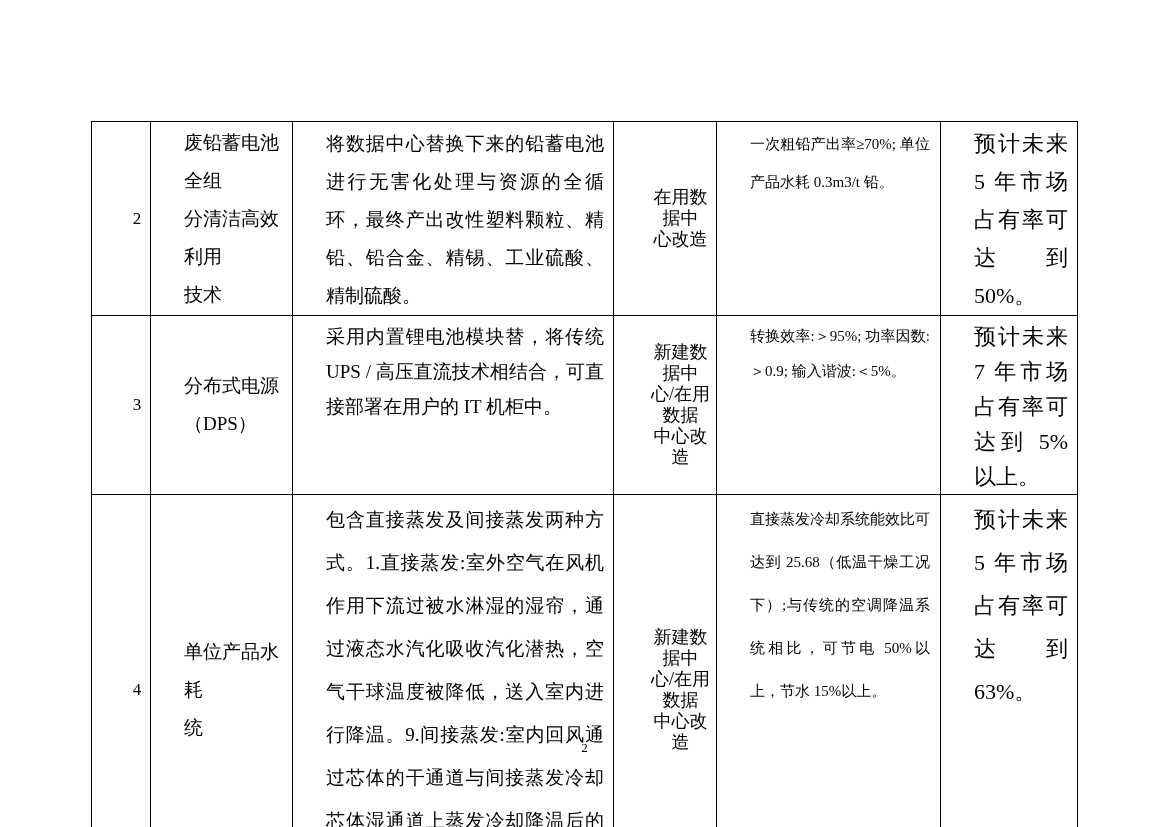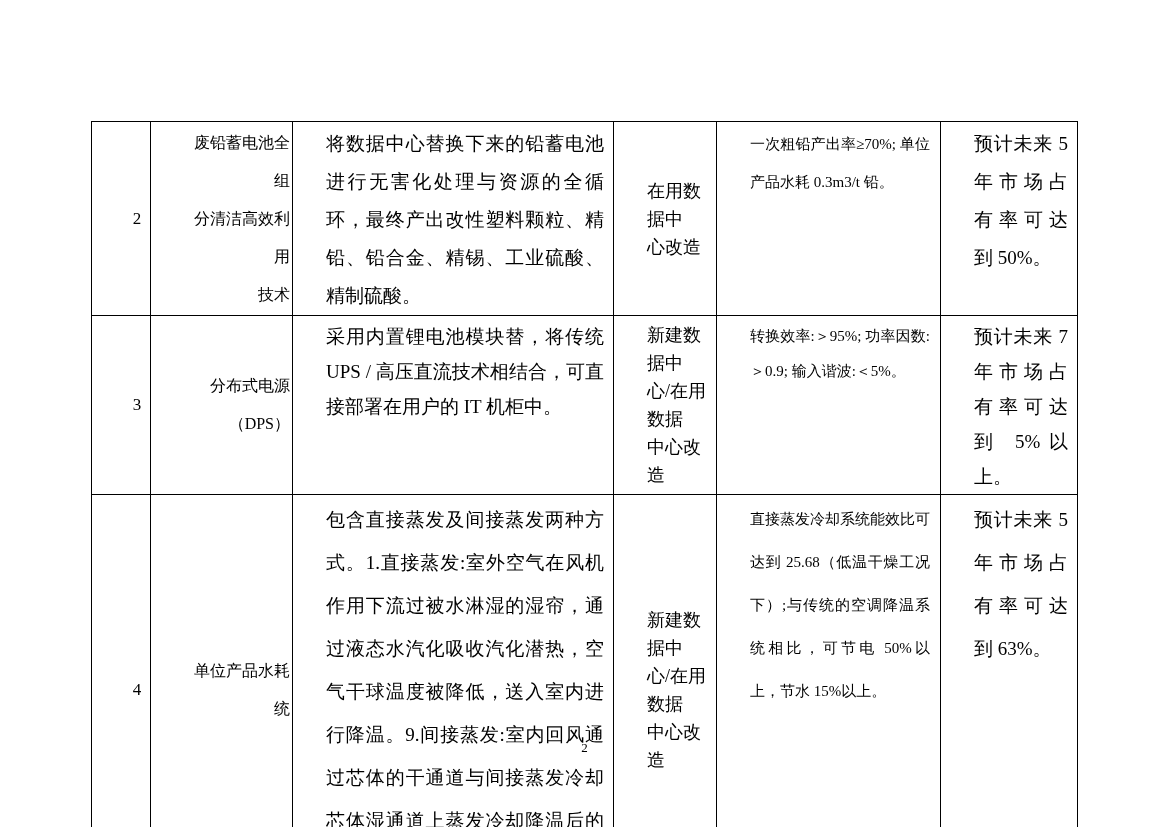--- a/index.html
+++ b/index.html
@@ -33,51 +33,52 @@
   tr.row-2 { height: 159px; }
   tr.row-3 { height: 107px; }
   tr.row-4 { height: 303px; }
 
   td.cell-num {
     text-align: center;
     vertical-align: middle;
     font-size: 17px;
   }
   td.cell-name {
-    text-align: right;
+    text-align: left;
     vertical-align: middle;
-    font-size: 16px;
+    font-size: 19px;
     line-height: 38px;
     white-space: pre-line;
     padding: 0 2px;
     margin-left: 8px;
   }
   td.cell-desc {
     text-align: justify;
     vertical-align: top;
     font-size: 19px;
     padding: 3px 9px 0 9px;
   }
   td.cell-app {
+    text-align: center;
     vertical-align: middle;
     font-size: 18px;
-    line-height: 28px;
+    line-height: 21px;
     white-space: pre-line;
     padding: 0 2px;
   }
   td.cell-metrics {
     text-align: justify;
     vertical-align: top;
     font-size: 15px;
     padding: 3px 10px 0 10px;
   }
   td.cell-forecast {
     text-align: justify;
     vertical-align: top;
-    font-size: 19px;
+    font-size: 22px;
     padding: 3px 9px 0 9px;
   }
   tr.row-2 .tall { line-height: 38px; }
   tr.row-3 .tall { line-height: 35px; }
   tr.row-4 .tall { line-height: 43px; }
 
   .page-number {
     position: absolute;
     left: 0;
     right: 0;

